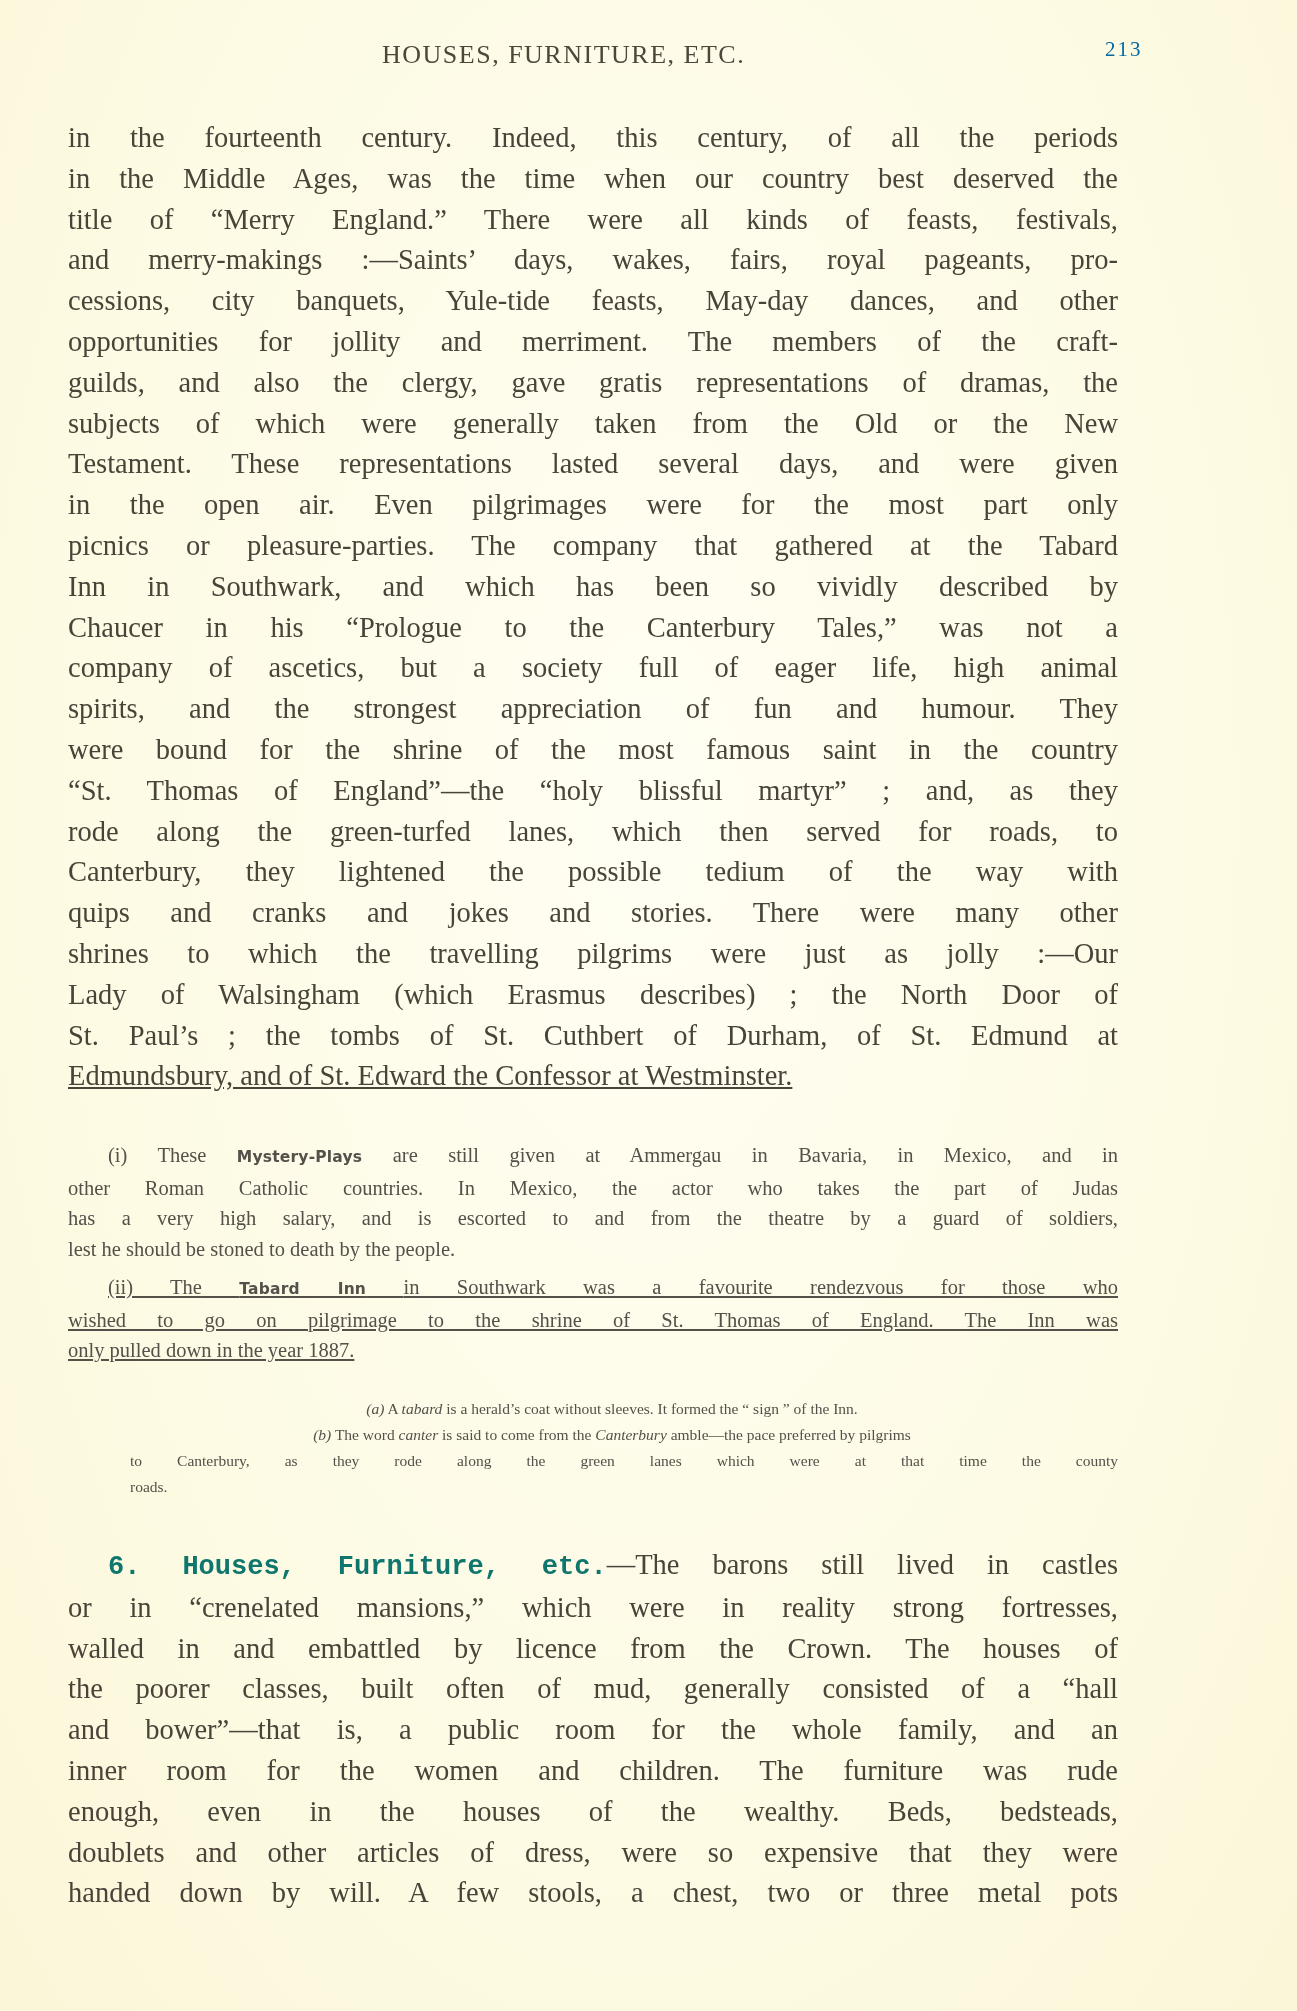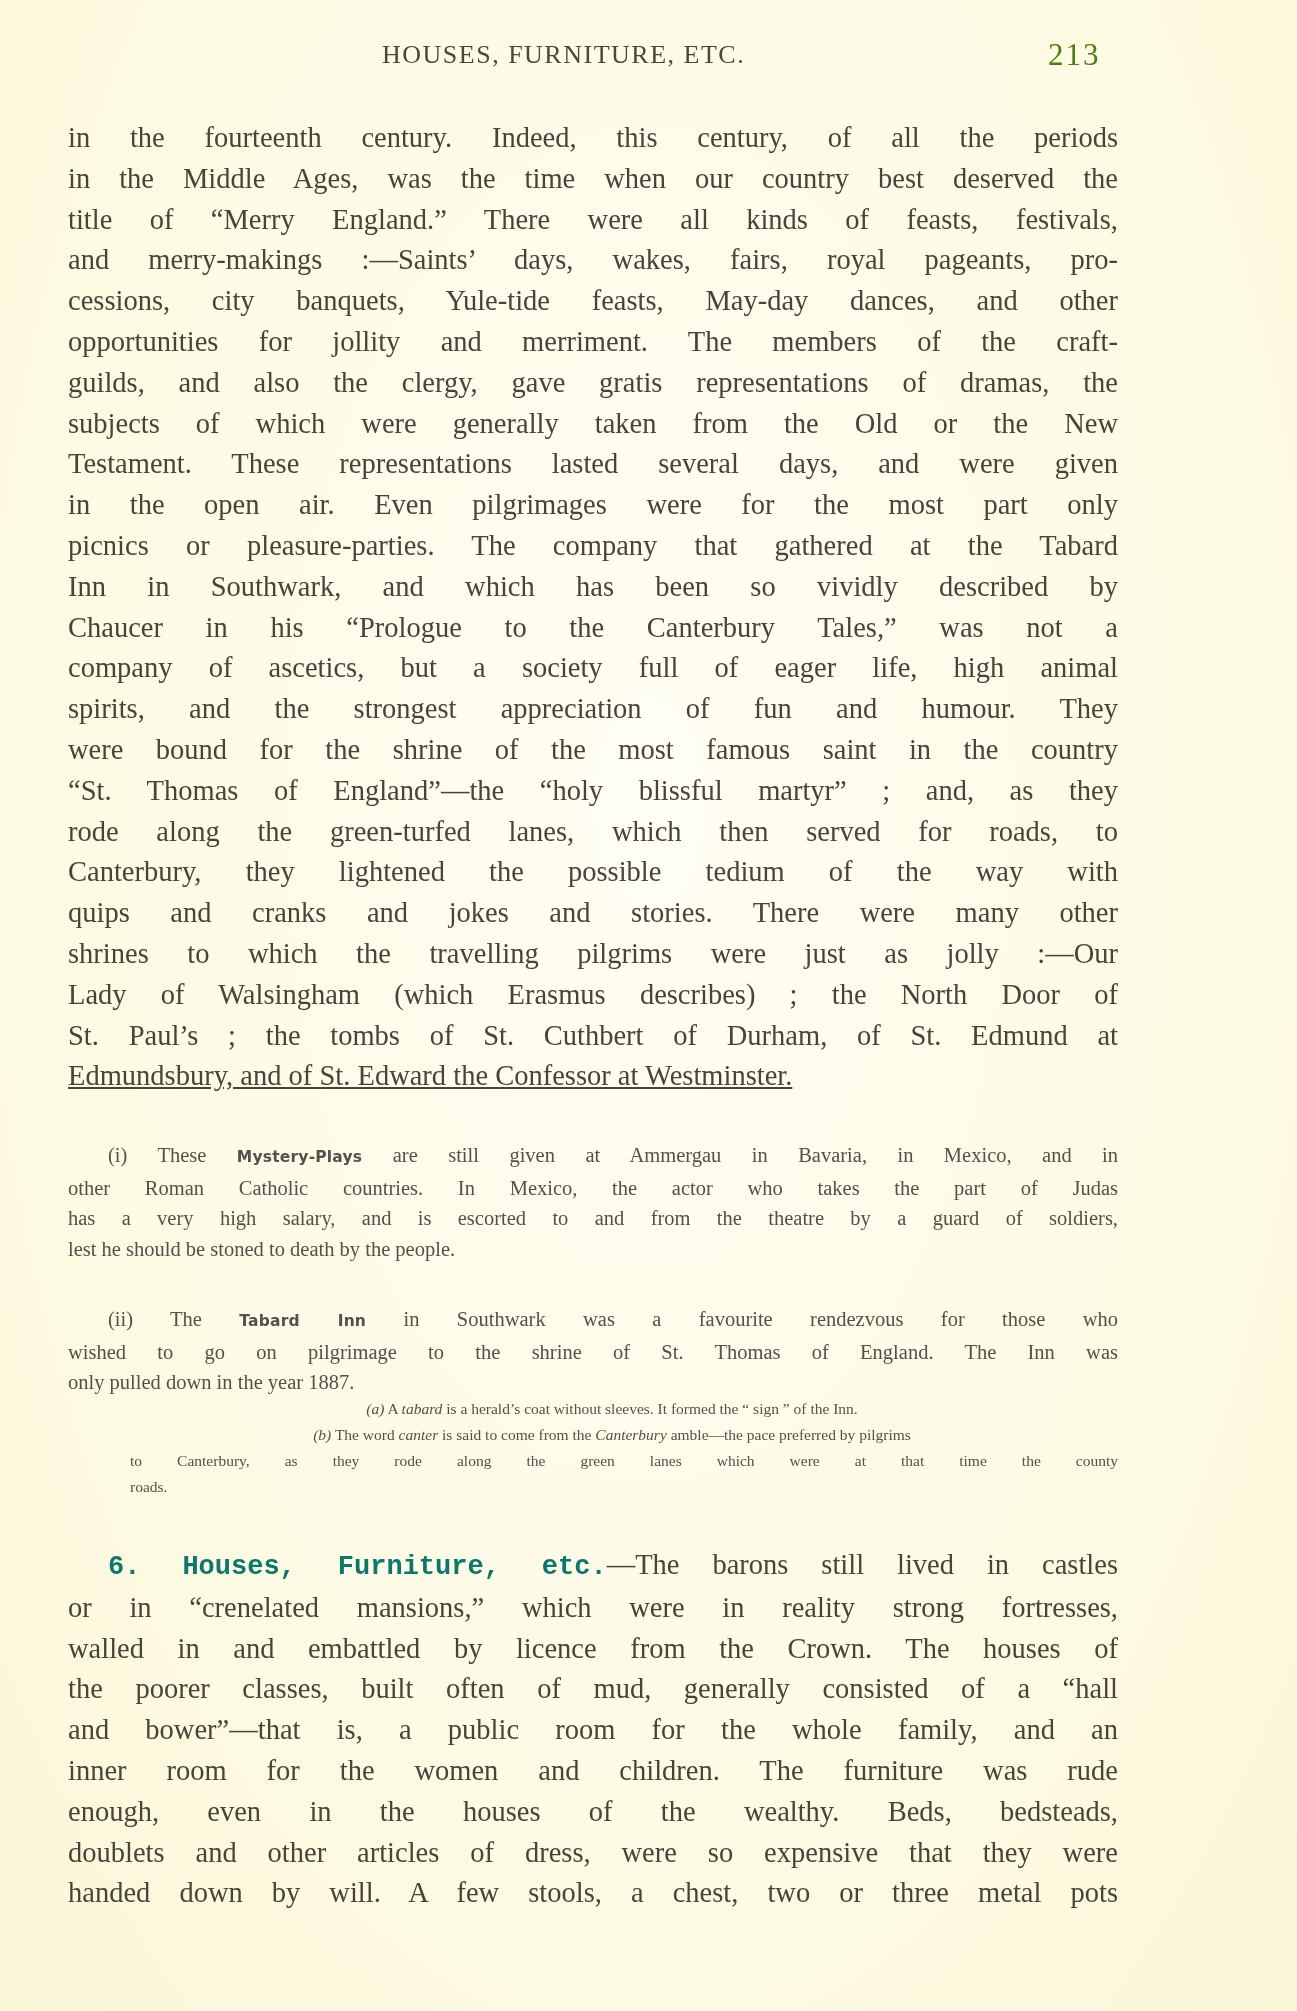--- a/index.html
+++ b/index.html
@@ -32,25 +32,25 @@
     .running-title {
       position: absolute;
       left: 314px;
       top: 0;
       font-size: 26px;
       letter-spacing: 1.5px;
       color: #4d463b;
     }
     .page-number {
       position: absolute;
-      left: 980px;
+      left: 1037px;
       top: -3px;
-      font-size: 31px;
+      font-size: 21px;
       letter-spacing: 2px;
-      color: #4d7c0f;
+      color: #0369a1;
     }
     .body-text {
       position: absolute;
       left: 0;
       width: 1050px;
       font-size: 28.5px;
       line-height: 40.8px;
       text-align: justify;
       color: #4a4339;
     }
@@ -69,21 +69,21 @@
     .section-para { top: 1545px; }
     .footnotes {
       position: absolute;
       left: 0;
       width: 1050px;
       font-size: 20.5px;
       line-height: 30.5px;
       color: #55504a;
     }
     .fn-i { top: 1140px; }
-    .fn-ii { top: 1304px; }
+    .fn-ii { top: 1272px; text-decoration: underline; }
     .footnote .line {
       display: block;
       text-align: justify;
       text-align-last: justify;
       white-space: nowrap;
     }
     .footnote .line.last { text-align-last: left; }
     .indent { padding-left: 40px; }
     .smallcaps-bold {
       font-family: "DejaVu Sans", sans-serif;

